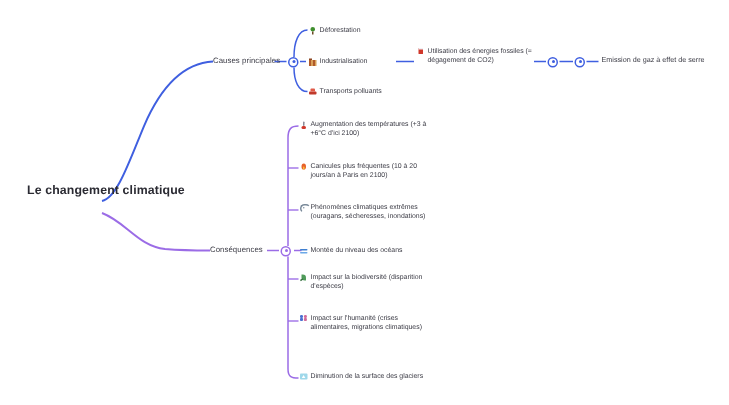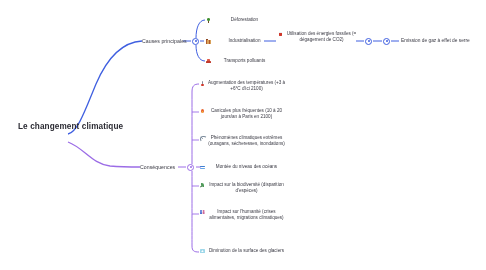--- a/index.html
+++ b/index.html
@@ -10,21 +10,20 @@
   body {
     width: 486px; height: 270px;
     font-family: "Liberation Sans", sans-serif;
     overflow: hidden;
     position: relative;
   }
   #canvas {
     position: relative;
     width: 486px; height: 270px;
     background: #ffffff;
-    text-align: center;
   }
   svg.links {
     position: absolute; left: 0; top: 0;
     width: 486px; height: 270px;
     pointer-events: none;
   }
   .node {
     position: absolute;
     white-space: nowrap;
   }

